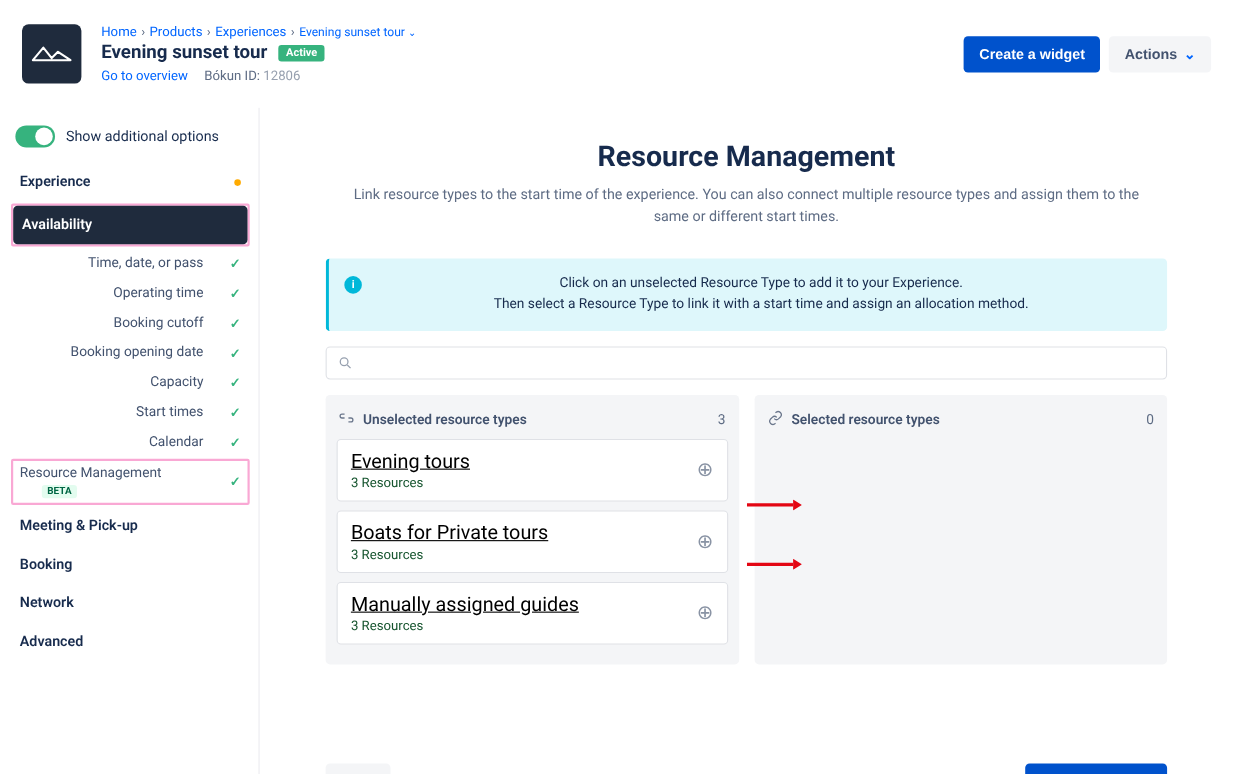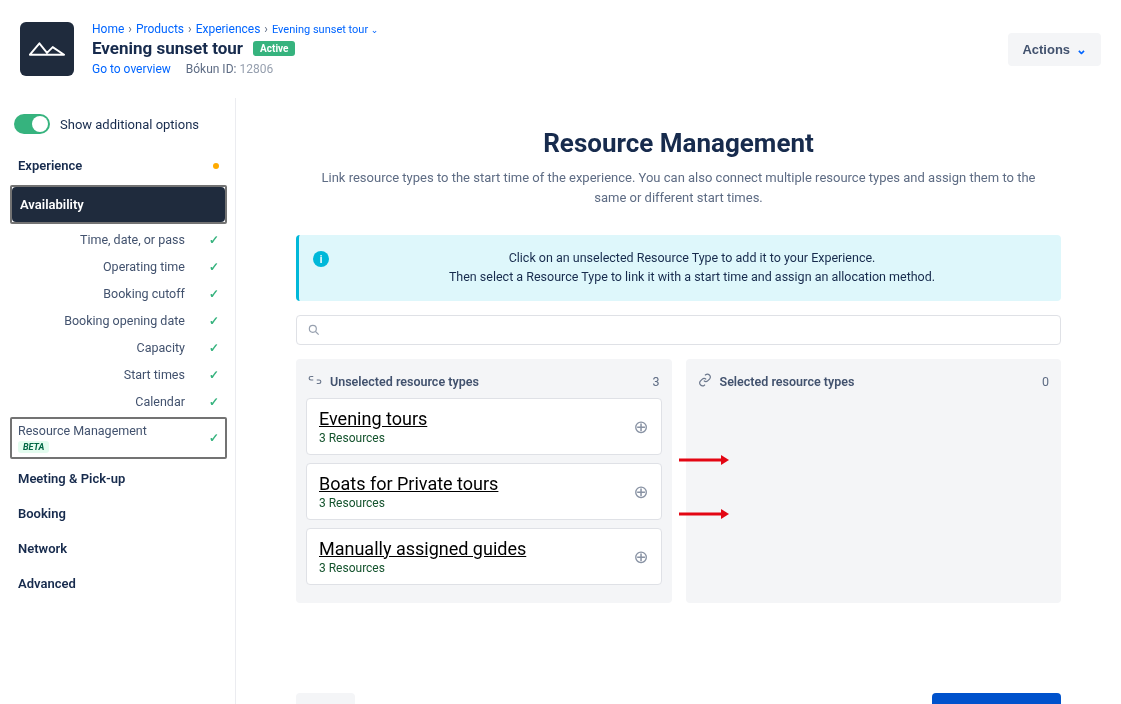--- a/index.html
+++ b/index.html
@@ -31,24 +31,24 @@
 .sidebar { width: 236px; padding: 10px 8px 10px 10px; border-right: 1px solid #EBECF0; background:#fff; }
 .main { flex: 1; padding: 30px 60px; }
 
 
 .toggle-row { display: flex; align-items: center; gap: 10px; padding: 6px 4px 14px 4px; }
 .toggle { width: 36px; height: 20px; background: #36B37E; border-radius: 10px; position: relative; }
 .toggle::after { content: ''; position: absolute; right: 2px; top: 2px; width: 16px; height: 16px; background: #fff; border-radius: 50%; }
 .nav-section { padding: 10px 8px; font-size: 13px; font-weight: 600; color: #172B4D; display: flex; justify-content: space-between; align-items: center; border-radius: 4px; cursor: pointer; }
 .nav-section.active { background: #1F2B3D; color: #fff; }
 .nav-section .dot { width: 6px; height: 6px; background: #FFAB00; border-radius: 50%; }
-.highlight-red { border: 2px solid #737373; border-radius: 2px; }
+.highlight-red { border: 2px solid #f9a8d4; border-radius: 2px; }
 .sub-item { padding: 6px 8px; font-size: 12.5px; color: #42526E; display: flex; justify-content: flex-end; align-items: center; cursor: pointer; gap: 24px; }
 .sub-item .check { color: #36B37E; font-size: 12px; font-weight: 700; }
-.beta-tag { background: #E3FCEF; color: #006644; font-size: 9px; font-weight: 700; padding: 1px 5px; border-radius: 3px; margin-left: 0; font-style: italic; }
+.beta-tag { background: #E3FCEF; color: #006644; font-size: 9px; font-weight: 700; padding: 1px 5px; border-radius: 3px; margin-left: 20px; }
 
 
 .page-title { text-align: center; font-size: 26px; font-weight: 700; color: #172B4D; margin-bottom: 10px; }
 .page-desc { text-align: center; font-size: 13px; color: #5E6C84; max-width: 720px; margin: 0 auto 28px auto; line-height: 1.5; }
 .info-banner { border-left: 3px solid #00B8D9; background: #DEF7FB; padding: 14px 20px 14px 44px; border-radius: 4px; position: relative; margin-bottom: 14px; }
 .info-banner .info-icon { position: absolute; left: 14px; top: 16px; width: 16px; height: 16px; background: #00B8D9; border-radius: 50%; color: #fff; display: flex; align-items: center; justify-content: center; font-size: 10px; font-weight: 700;}
 .info-banner p { text-align: center; font-size: 12.5px; color: #172B4D; line-height: 1.5; }
 .search-box { border: 1px solid #DFE1E6; border-radius: 4px; padding: 7px 10px; display: flex; align-items: center; margin-bottom: 14px; }
 .search-box svg { width: 14px; height: 14px; color: #97A0AF; }
 
@@ -93,20 +93,21 @@
       <h1>Evening sunset tour</h1>
       <span class="badge-active">Active</span>
     </div>
     <div class="meta-line">
       <a class="overview">Go to overview</a>
       <span class="bokun">Bókun ID:</span>
       <span class="bokun-id">12806</span>
     </div>
   </div>
   <div class="header-actions">
+    <button class="btn primary">Create a widget</button>
     <button class="btn actions">
       <span>Actions</span>
       <span style="color:#0065FF;">⌄</span>
     </button>
   </div>
 </div>
 
 <div class="layout">
 
   <div class="sidebar">

